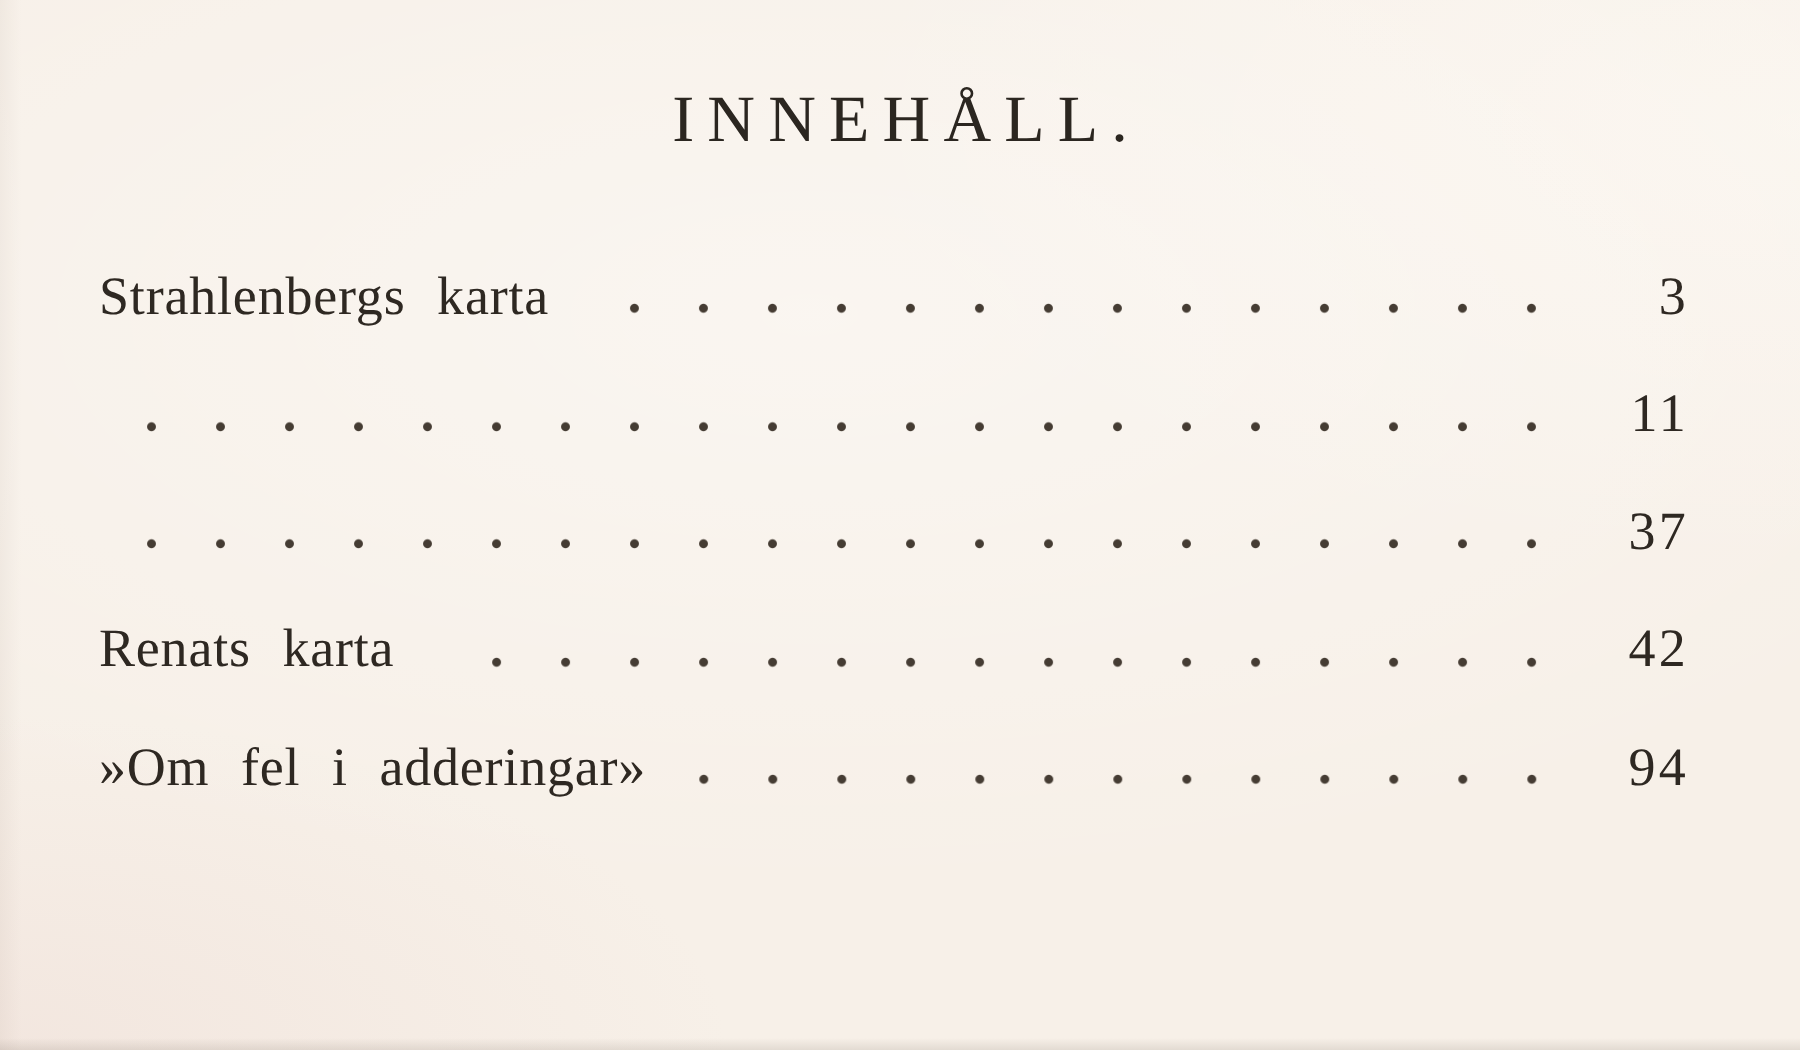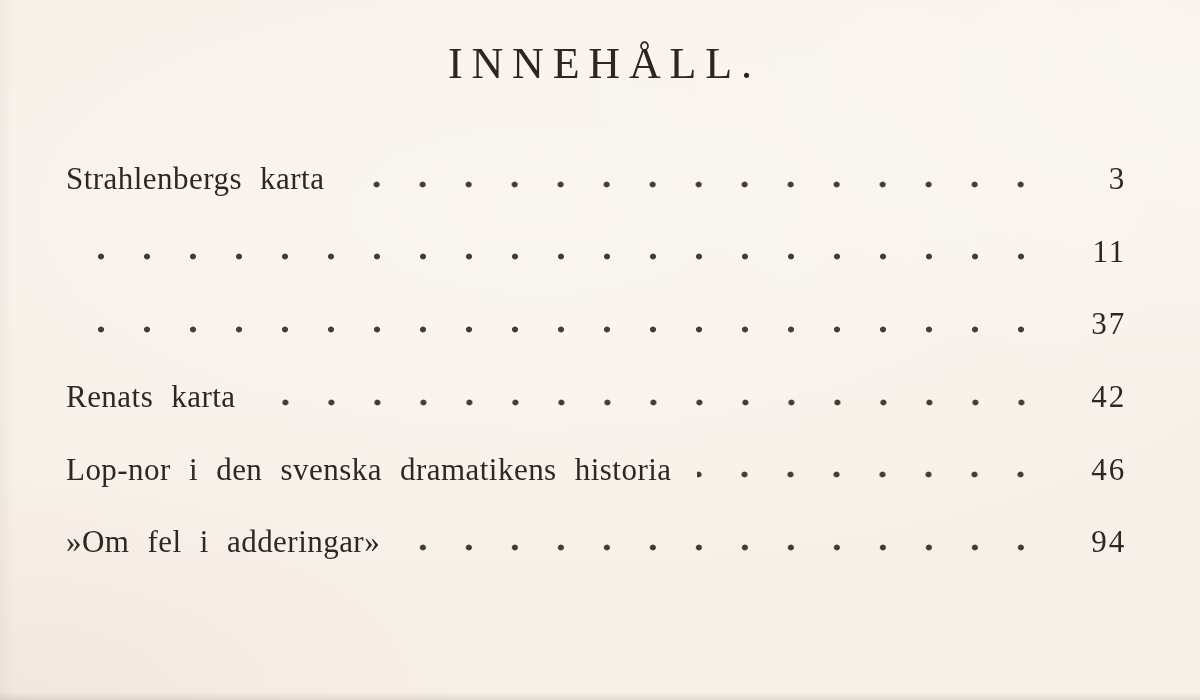--- a/index.html
+++ b/index.html
@@ -28,35 +28,35 @@
   }
   .page::after {
     content: "";
     position: absolute;
     left: 0; right: 0; bottom: 0;
     height: 8px;
     background: linear-gradient(to top, rgba(120,108,96,0.16), rgba(120,108,96,0));
     pointer-events: none;
   }
   .title {
-    padding-top: 38px;
+    padding-top: 54px;
     text-align: center;
     font-size: 44px;
     font-weight: 500;
     letter-spacing: 0.20em;
     text-indent: 0.20em; 
     color: #2b2620;
   }
   .toc {
     margin: 72px 74px 0 66px;
   }
   .toc-row {
     display: flex;
     align-items: flex-end;
-    font-size: 31px;
+    font-size: 36px;
     line-height: 1.15;
     margin-bottom: 37px;
     white-space: nowrap;
   }
   .toc-title {
     word-spacing: 0.32em;
     letter-spacing: 0.015em;
   }
   .toc-leader {
     flex: 1 1 auto;
@@ -99,25 +99,20 @@
       <span class="toc-leader"></span>
       <span class="toc-page">37</span>
     </div>
 
     <div class="toc-row">
       <span class="toc-title">Renats karta</span>
       <span class="toc-leader"></span>
       <span class="toc-page">42</span>
     </div>
 
-    <div class="toc-row">
-      <span class="toc-title">Lop-nor i den svenska dramatikens historia</span>
-      <span class="toc-leader"></span>
-      <span class="toc-page">46</span>
-    </div>
 
     <div class="toc-row">
       <span class="toc-title">»Om fel i adderingar»</span>
       <span class="toc-leader"></span>
       <span class="toc-page">94</span>
     </div>
 
   </div>
 </div>
 

